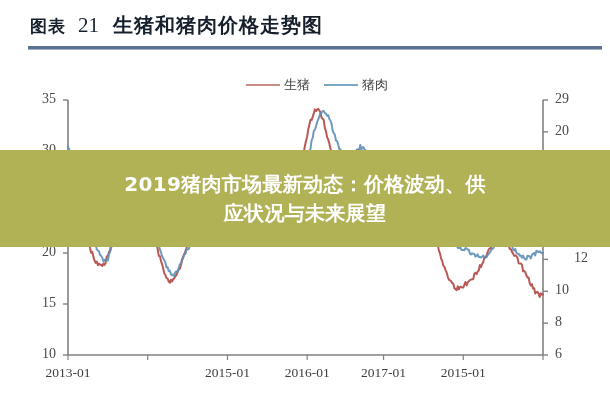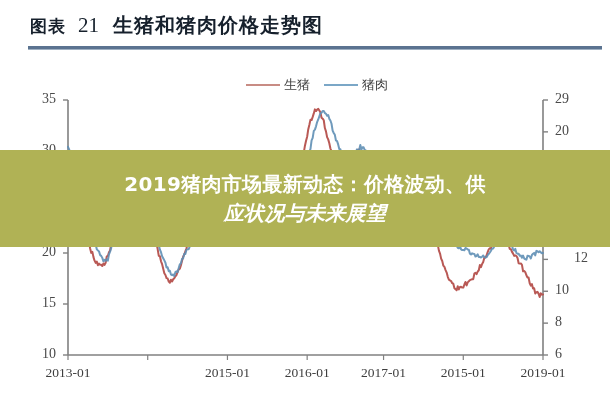--- a/index.html
+++ b/index.html
@@ -88,21 +88,21 @@
     z-index:5;
   }
   .banner-text{
     font-family:"DejaVu Sans",sans-serif;
     font-weight:bold;font-size:20px;color:#ffffff;
     line-height:1.42;
     text-align:center;
     width:560px;
     letter-spacing:0.3px;
   }
-  .banner-line2{display:block;font-style:italic;}
+  .banner-line2{display:block;}
 </style>
 </head>
 <body>
 
 <div id="root">
 
   <div class="title-row">
     <span class="title-label">图表</span>
     <span class="title-num">21</span>
     <span class="title-main">生猪和猪肉价格走势图</span>
@@ -171,21 +171,20 @@
       <div class="ytick-r" style="left: 555px; top: 154.75px;">18</div>
       <div class="ytick-r" style="left: 555px; top: 122.875px;">20</div>
       <div class="ytick-r" style="left: 555px; top: 91px;">29</div>
     </div>
   <div class="xticks-row" id="xticks">
       <div class="xtick" style="left: 33px; top: 0px;">2013-01</div>
       <div class="xtick" style="left: 192.441px; top: 0px;">2015-01</div>
       <div class="xtick" style="left: 272.161px; top: 0px;">2016-01</div>
       <div class="xtick" style="left: 348.559px; top: 0px;">2017-01</div>
       <div class="xtick" style="left: 428.28px; top: 0px;">2015-01</div>
-      <div class="xtick" style="left: 508px; top: 0px;">2019-01</div>
     </div>
 
   <div class="banner">
     <div class="banner-text">
       <span>2019猪肉市场最新动态：价格波动、供</span>
       <span class="banner-line2">应状况与未来展望</span>
     </div>
   </div>
 
 </div>

